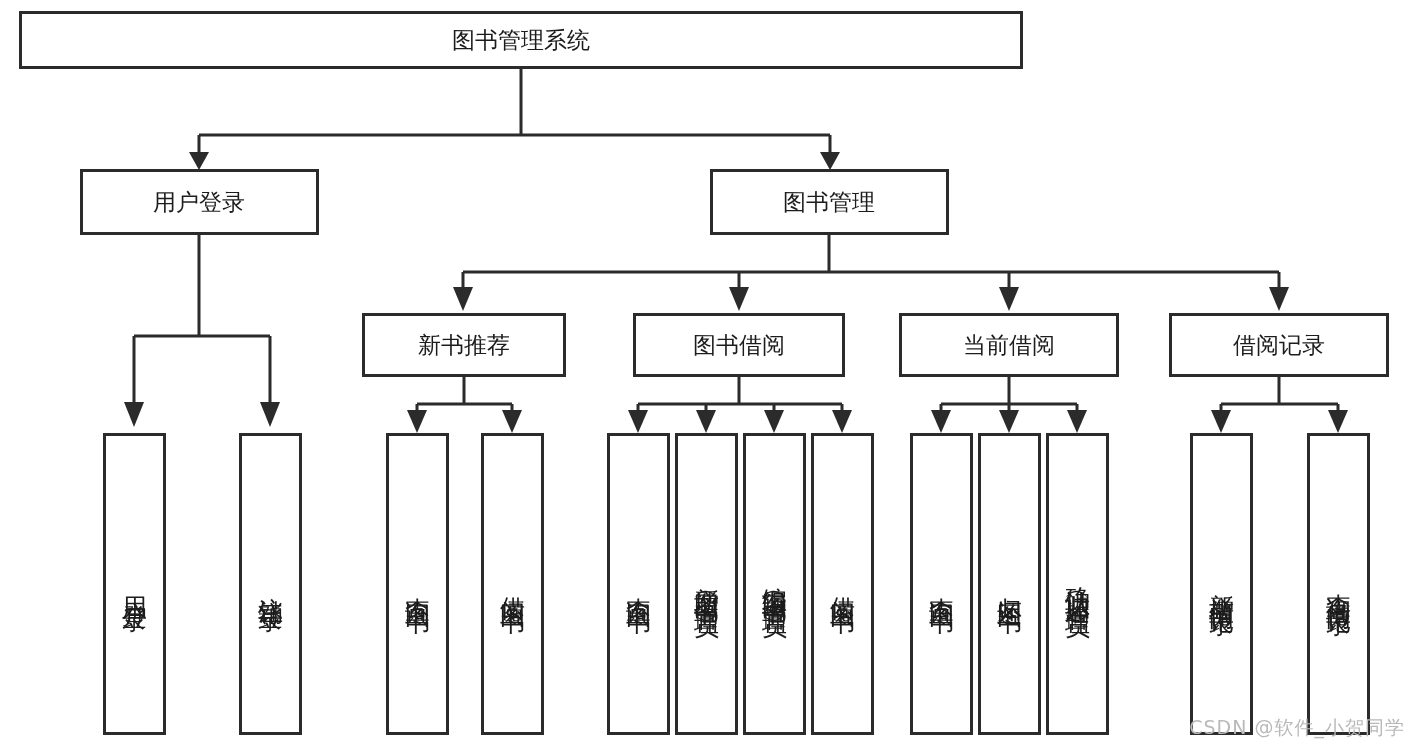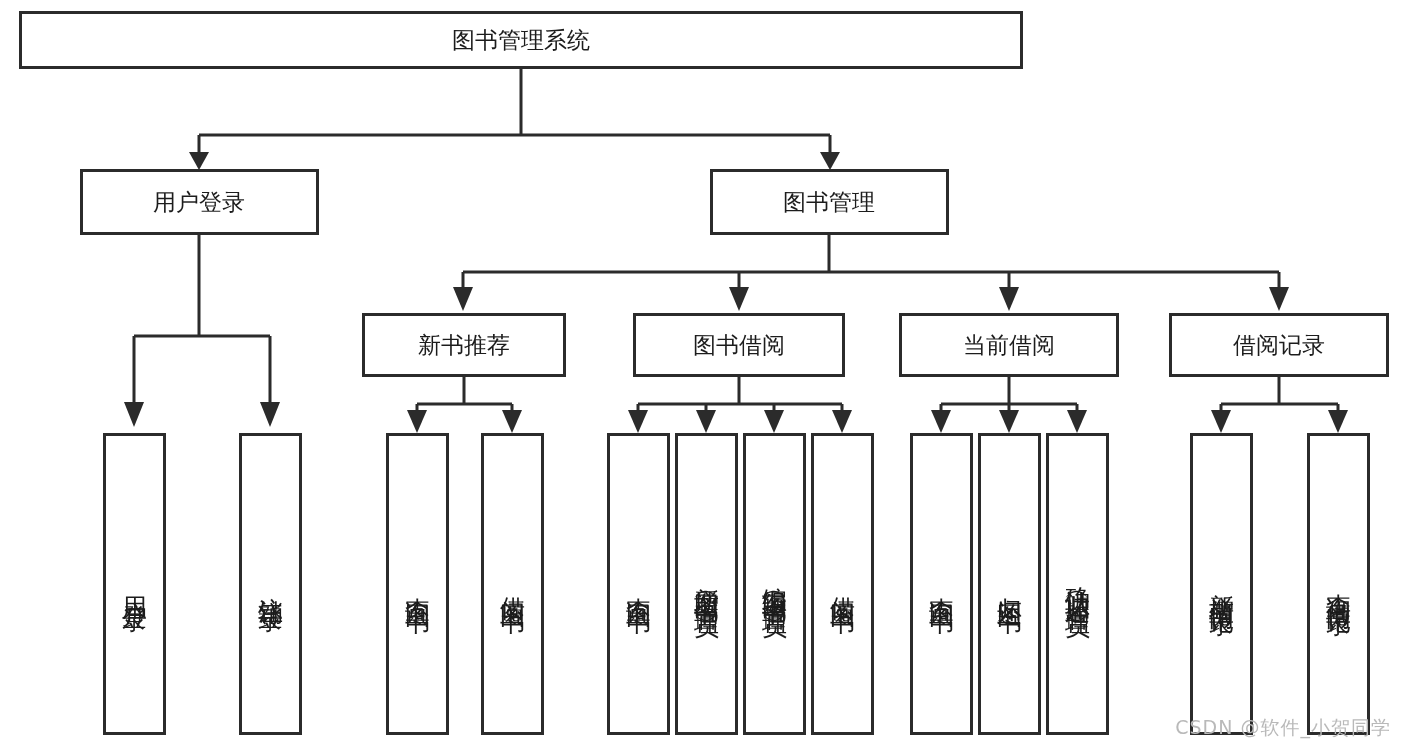--- a/index.html
+++ b/index.html
@@ -62,21 +62,21 @@
     font-family: "DejaVu Sans", "Liberation Sans", sans-serif;
     font-size: 25px;
     line-height: 1;
     letter-spacing: 4px;
     color: #1c1c1c;
     white-space: nowrap;
     text-align: center;
   }
   #watermark {
     position: absolute;
-    right: 14px;
+    right: 0;
     bottom: 6px;
     font-family: "DejaVu Sans", "Liberation Sans", sans-serif;
     font-size: 19px;
     color: #b9b9b9;
     letter-spacing: 1px;
     white-space: nowrap;
     user-select: none;
   }
 </style>
 </head>

